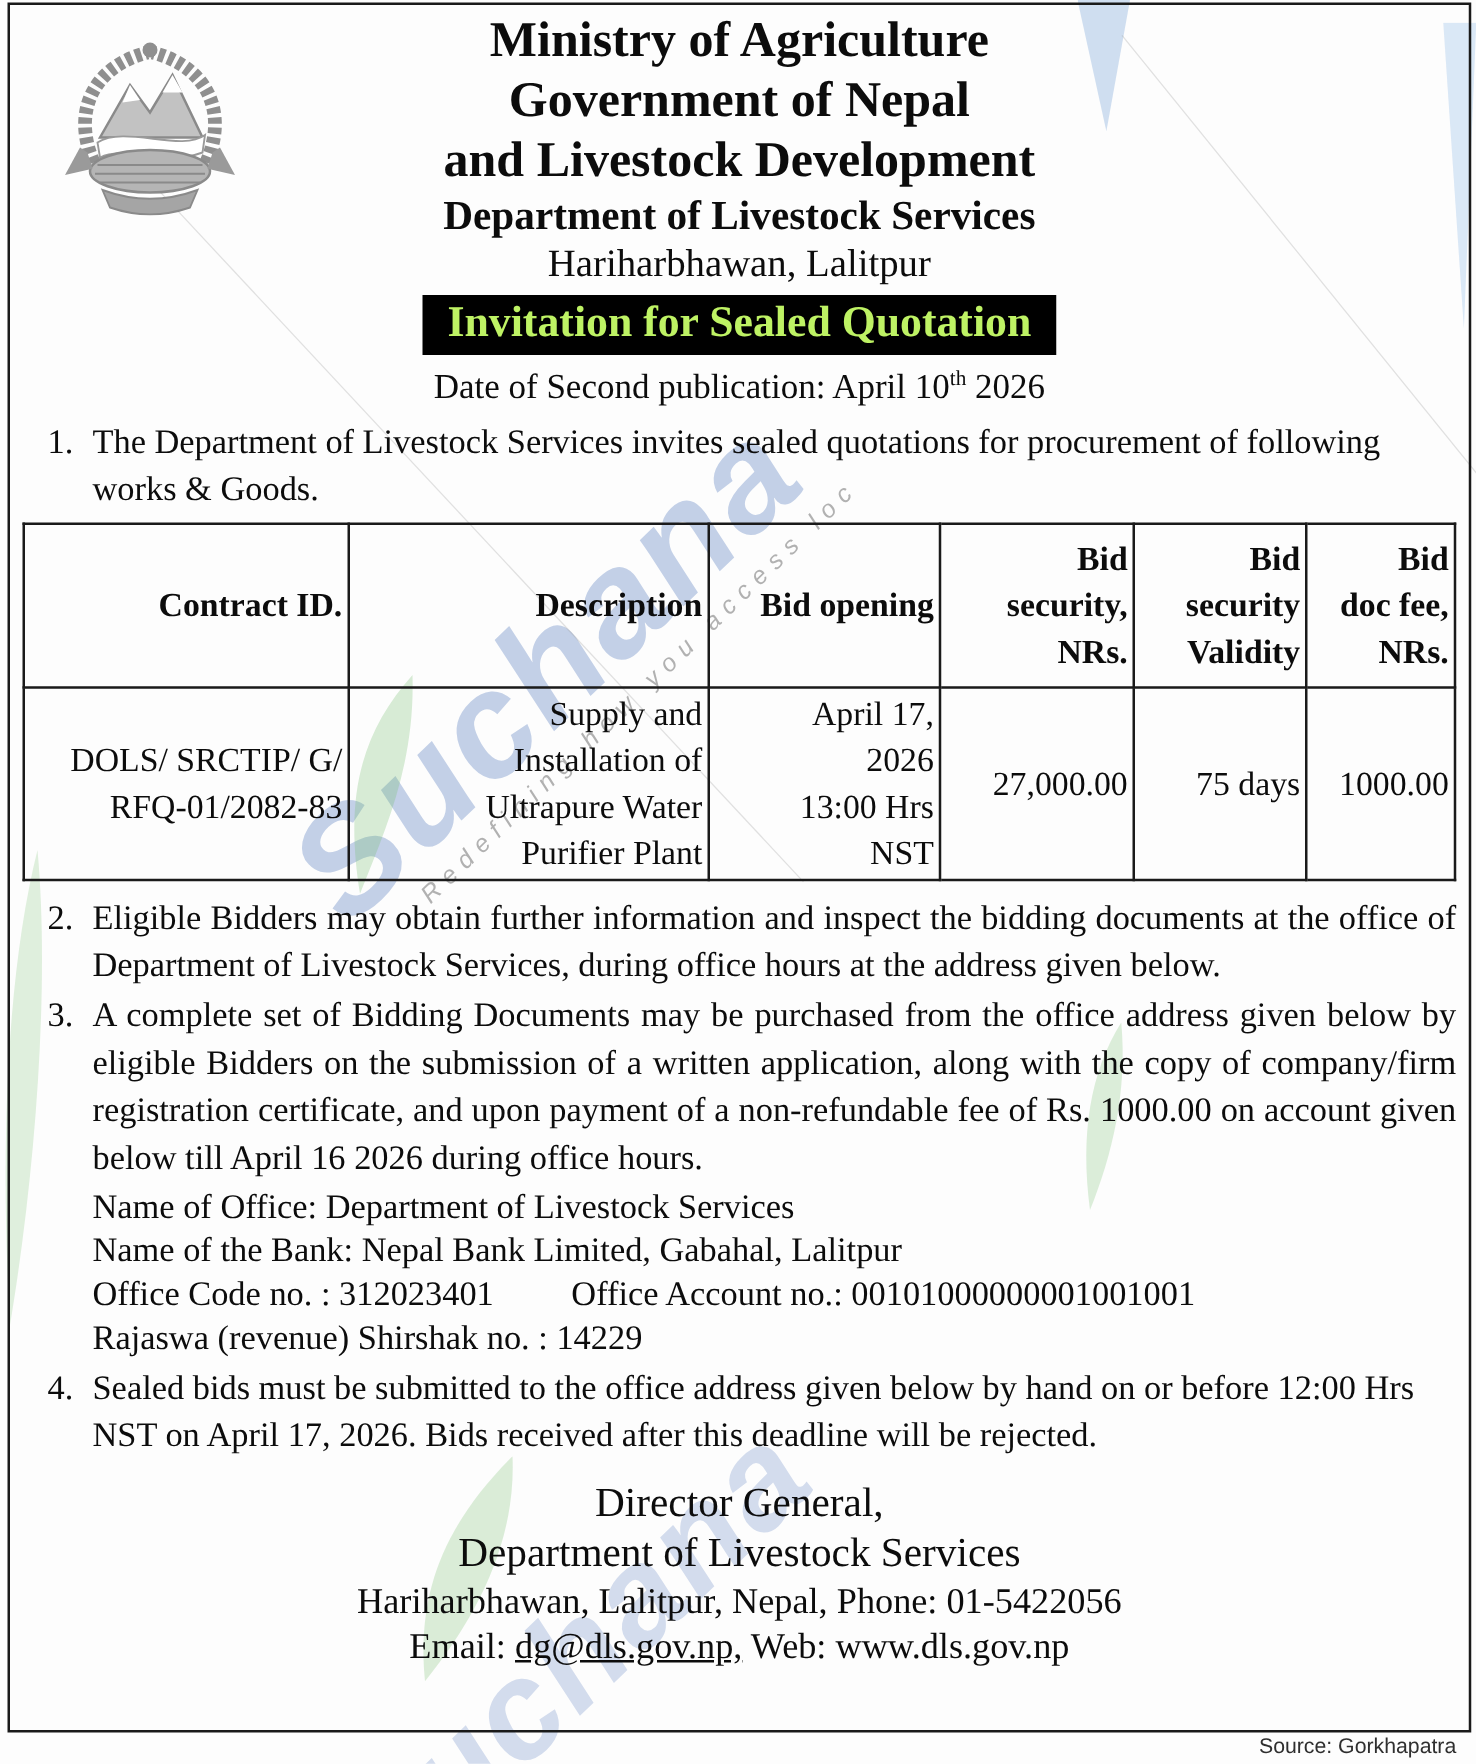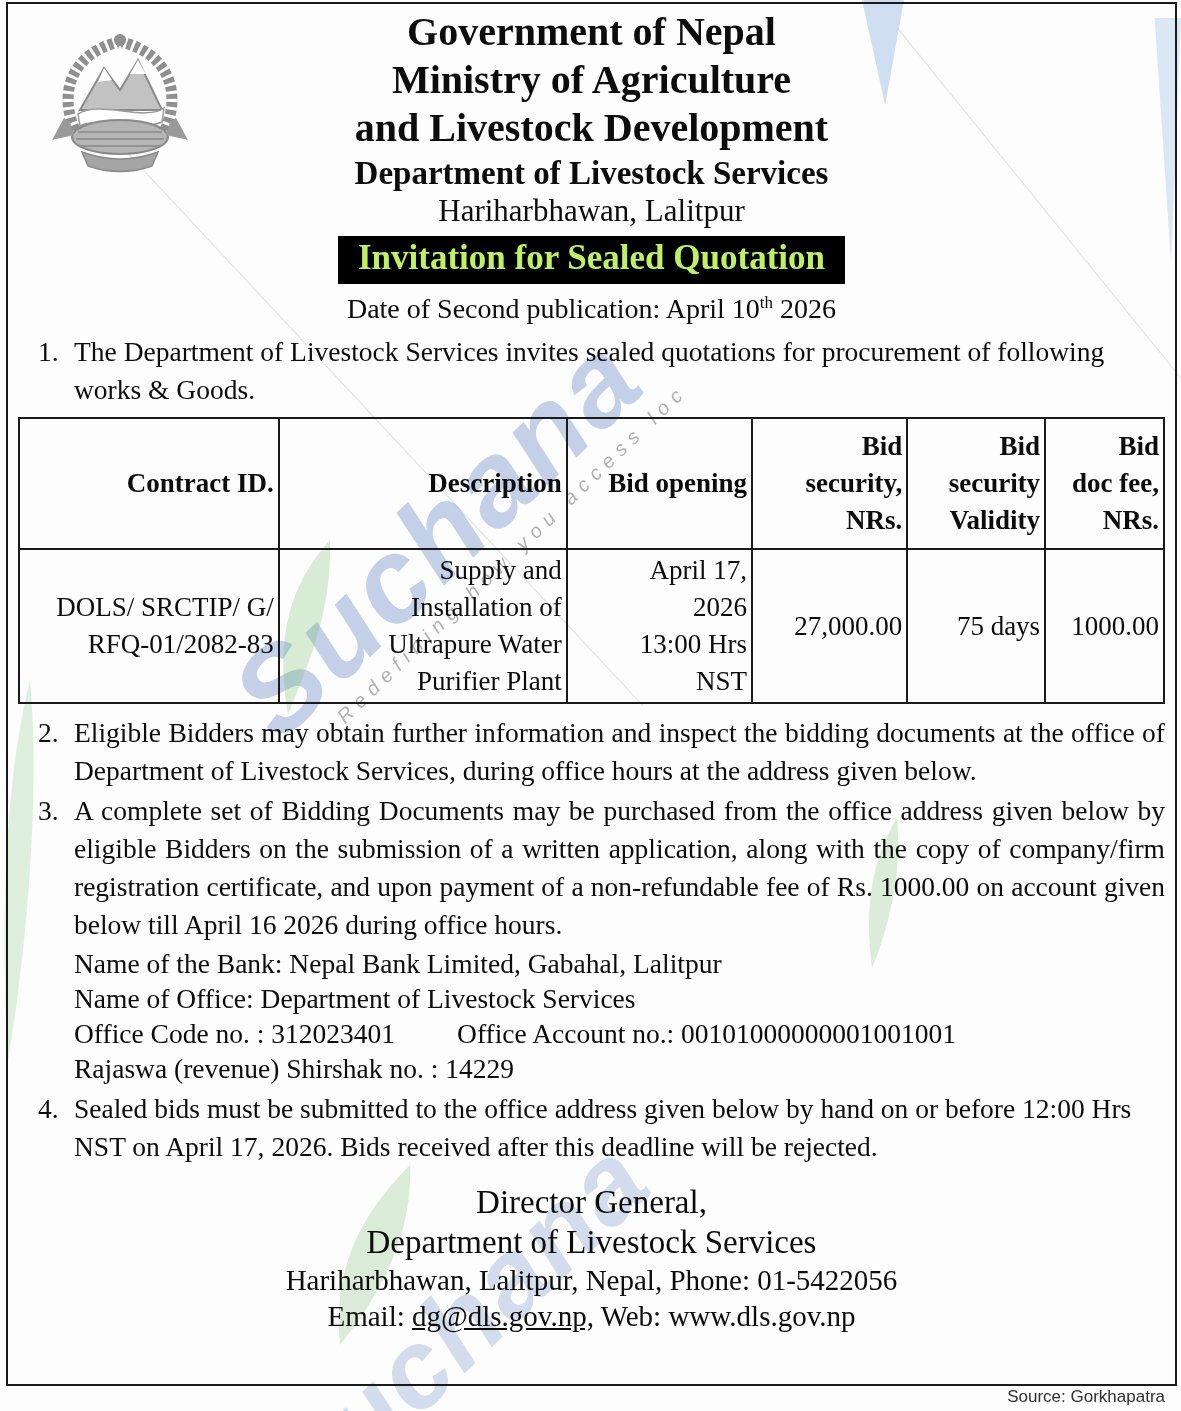--- a/index.html
+++ b/index.html
@@ -108,22 +108,22 @@
     <path d="M28,84 C50,70 95,92 114,78 L112,92 C80,104 50,86 30,96 Z" fill="#ffffff" stroke="#9a9a9a" stroke-width="1.5"></path>
     <ellipse cx="70" cy="107" rx="48" ry="17" fill="#b5b5b5" stroke="#8a8a8a" stroke-width="2"></ellipse>
     <line x1="28" y1="102" x2="112" y2="102" stroke="#8a8a8a" stroke-width="1.5"></line>
     <line x1="26" y1="109" x2="114" y2="109" stroke="#8a8a8a" stroke-width="1.5"></line>
     <line x1="30" y1="116" x2="110" y2="116" stroke="#8a8a8a" stroke-width="1.5"></line>
     <polygon points="14,88 2,110 24,105 20,92" fill="#9a9a9a"></polygon>
     <polygon points="126,88 138,110 116,105 120,92" fill="#9a9a9a"></polygon>
     <path d="M32,122 Q70,136 108,122 L102,136 Q70,147 38,136 Z" fill="#a5a5a5" stroke="#8a8a8a" stroke-width="1.5"></path>
   </svg>
 
+  <div class="t1">Ministry of Agriculture</div>
   <div class="t1">Government of Nepal</div>
-  <div class="t1">Ministry of Agriculture</div>
   <div class="t1">and Livestock Development</div>
   <div class="t2">Department of Livestock Services</div>
   <div class="t3">Hariharbhawan, Lalitpur</div>
 
   <div class="banner-wrap">
     <span class="banner">Invitation for Sealed Quotation</span>
   </div>
 
   <div class="pubdate"><span>Date of Second publication: April 10</span><sup>th</sup><span> 2026</span></div>
 
@@ -180,22 +180,22 @@
     <span class="num">2.</span>
     <span>Eligible Bidders may obtain further information and inspect the bidding documents at the office of Department of Livestock Services, during office hours at the address given below.</span>
   </div>
 
   <div class="clause justify" style="margin-top:2px;">
     <span class="num">3.</span>
     <span>A complete set of Bidding Documents may be purchased from the office address given below by eligible Bidders on the submission of a written application, along with the copy of company/firm registration certificate, and upon payment of a non-refundable fee of Rs. 1000.00 on account given below till April </span><span class="it">16 2026 during office hours</span><span>.</span>
   </div>
 
   <div class="bank">
+    <div>Name of Office: Department of Livestock Services</div>
     <div>Name of the Bank: Nepal Bank Limited, Gabahal, Lalitpur</div>
-    <div>Name of Office: Department of Livestock Services</div>
     <div>
       <span class="gap">Office Code no. : 312023401</span><span>Office Account no.: 00101000000001001001</span>
     </div>
     <div>Rajaswa (revenue) Shirshak no. : 14229</div>
   </div>
 
   <div class="clause" style="margin-top:4px;">
     <span class="num">4.</span>
     <span>Sealed bids must be submitted to the office address given below by </span><span class="it">hand</span><span> on or before 12:00 Hrs NST on April 17, </span><span class="it">2026</span><span>. Bids received after this deadline will be rejected.</span>
   </div>

